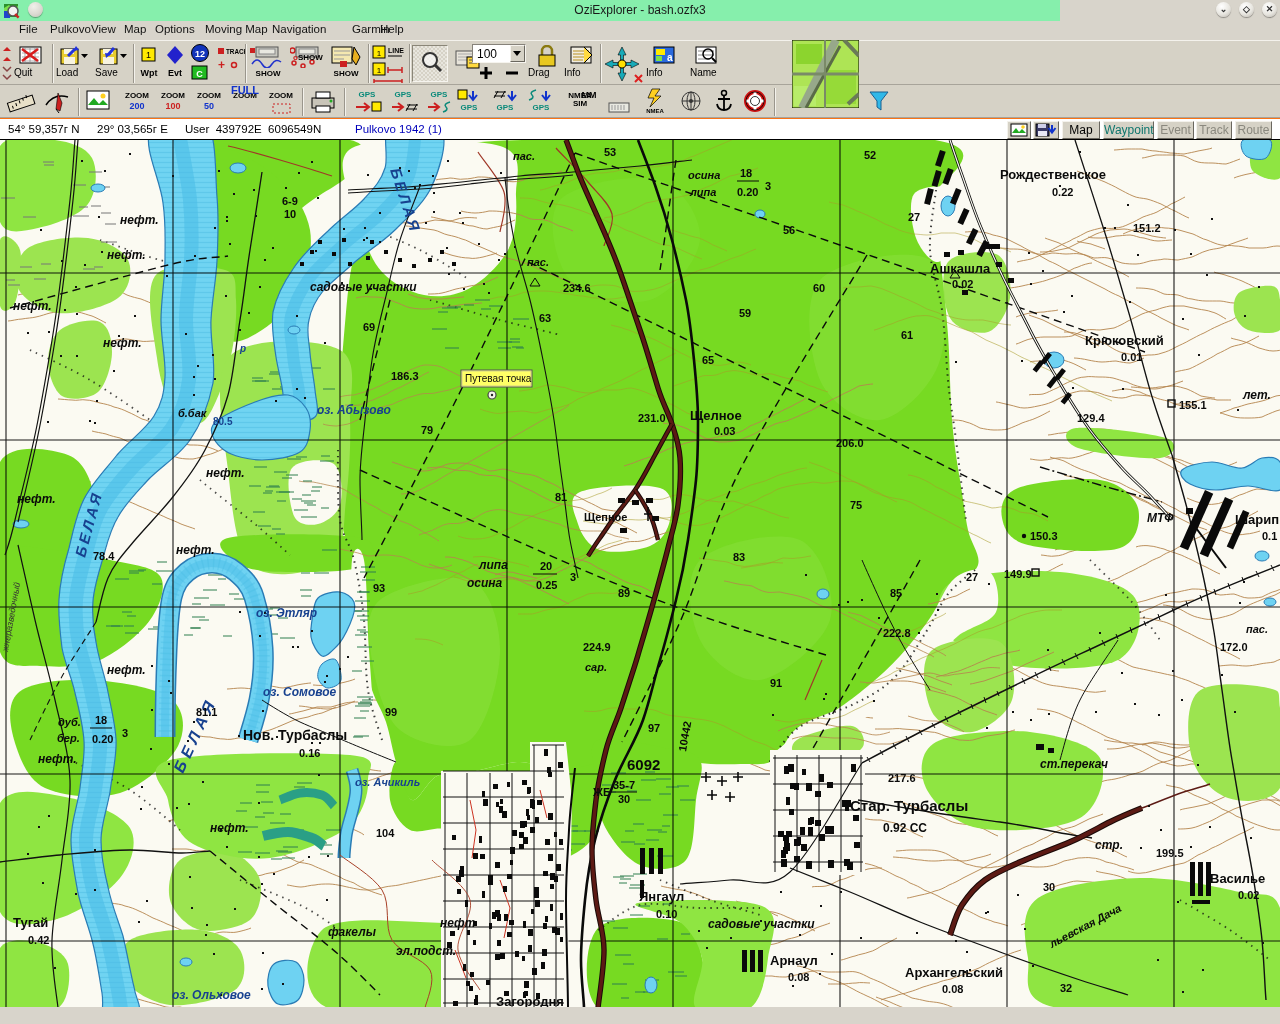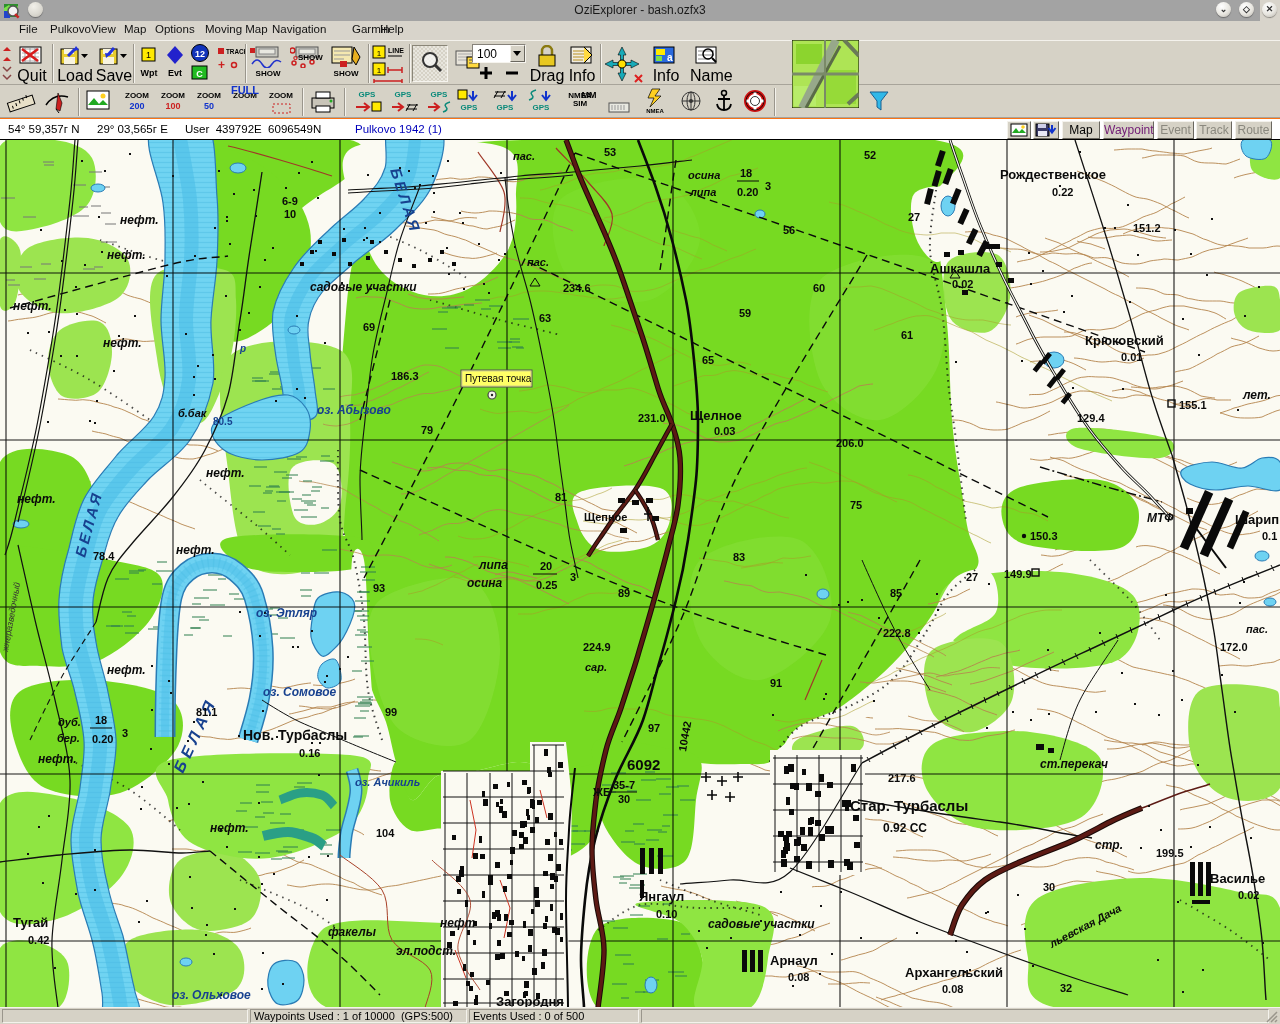--- a/index.html
+++ b/index.html
@@ -1,34 +1,34 @@
 <!DOCTYPE html>
 <html><head><meta charset="utf-8"><style>
 * { margin:0; padding:0; box-sizing:border-box; }
 html,body { width:1280px; height:1024px; overflow:hidden; }
 body { font-family:"Liberation Sans", sans-serif; background:#d6d2c6; }
 #root { position:absolute; top:0; left:0; width:1280px; height:1024px; background:#d8d4cb; }
 .abs { position:absolute; }
 
-#titlebar { top:0; left:0; width:1260px; height:21px; background:#a3a3a3; }
+#titlebar { top:0; left:0; width:1060px; height:21px; background:#86efac; }
 #title-text { top:3px; left:0; width:1280px; text-align:center; font-size:12px; color:#1a1a1a; }
 .circbtn { width:15px; height:15px; border-radius:50%; top:2px;
   background:radial-gradient(circle at 38% 30%, #ffffff, #e8e6e0 55%, #b8b4ac);
   box-shadow:0 1px 1px rgba(0,0,0,0.35); }
 .circbtn span { position:absolute; left:0; top:0px; width:15px; height:15px; text-align:center;
   font-size:9px; line-height:15px; color:#333; font-weight:bold;}
 
 #menubar { top:21px; left:0; width:1280px; height:19px; background:#d8d4cb; }
 .menuitem { position:absolute; top:2px; font-size:11.5px; color:#111; }
 
 #toolbar1 { top:40px; left:0; width:1280px; height:45px; background:#d6d2c6;
   border-top:1px solid #f4f2ec; border-bottom:1px solid #a8a49a; }
 #toolbar2 { top:85px; left:0; width:1280px; height:33px; background:#d6d2c6; border-bottom:1px solid #a8a49a;}
 .sep { position:absolute; width:2px; border-left:1px solid #9a968c; border-right:1px solid #f4f2ec; }
-.blab { position:absolute; font-size:16px; color:#000; text-align:center; }
+.blab { position:absolute; font-size:10px; color:#000; text-align:left; }
 .slab { position:absolute; font-size:8px; font-weight:bold; color:#000; text-align:center; line-height:8px;}
 
 #coordbar { top:118px; left:0; width:1280px; height:22px; background:#ffffff;
   border-top:1px solid #f97316; border-bottom:1px solid #000; font-size:11.5px; color:#000; }
 .coordtxt { position:absolute; top:4px; }
 .tabbtn { position:absolute; top:2px; height:18px; background:#d6d2c6; border:1px solid #888;
   border-top-color:#f4f2ec; border-left-color:#f4f2ec; border-right-color:#6a675f; border-bottom-color:#6a675f;
   font-size:12px; text-align:center; padding-top:1px; }
 
 #statusbar { top:1007px; left:0; width:1280px; height:17px; background:#d6d2c6; border-top:1px solid #f4f2ec;}
@@ -333,21 +333,21 @@
         <circle cx="13" cy="4" r="1.8" fill="#ffd020"></circle>
       </svg>
       <div class="abs" style="left:1033px;top:2px;width:26px;height:18px;background:#d6d2c6;border:1px solid;border-color:#f4f2ec #6a675f #6a675f #f4f2ec"></div>
       <svg class="abs" style="left:1035px;top:4px" width="22" height="14">
         <rect x="1" y="1" width="13" height="12" fill="#3a3a66" stroke="#000"></rect>
         <rect x="3" y="1" width="8" height="4" fill="#cfcfe8"></rect>
         <rect x="3" y="8" width="9" height="5" fill="#e8e8f4"></rect>
         <path d="M17 2 l0 6 m-3.5 -3 l3.5 4.5 3.5 -4.5" stroke="#1133cc" stroke-width="2" fill="none"></path>
       </svg>
       <div class="tabbtn" style="left:1062px;width:38px;color:#000">Map</div>
-      <div class="tabbtn" style="left:1103px;width:51px;color:#701a75">Waypoint</div>
+      <div class="tabbtn" style="left:1103px;width:51px;color:#0f766e">Waypoint</div>
       <div class="tabbtn" style="left:1157px;width:37px;color:#8a887e">Event</div>
       <div class="tabbtn" style="left:1196px;width:36px;color:#8a887e">Track</div>
       <div class="tabbtn" style="left:1235px;width:37px;color:#8a887e">Route</div>
     </div>
     <div id="maparea" class="abs">
       <svg class="abs" style="left:0;top:0" width="1280" height="867" viewBox="0 140 1280 867">
         <rect x="0" y="140" width="1280" height="867" fill="#fbfaf2"></rect>
         <g>
           <path d="M1142,158 C1144,158 1151,156 1156,155 C1160,155 1165,155 1170,155 C1174,155 1179,155 1184,156 C1188,157 1193,161 1198,162 C1202,163 1207,163 1212,163 C1216,163 1221,164 1226,164 C1230,163 1237,160 1240,159" fill="none" stroke="#b5854e" stroke-width="1.0" opacity="0.9"></path>
           <path d="M1016,317 C1018,316 1025,314 1030,313 C1034,313 1039,312 1044,312 C1048,311 1055,311 1058,310" fill="none" stroke="#b5854e" stroke-width="1.0" opacity="0.9"></path>
@@ -1628,21 +1628,12 @@
           <circle cx="1024" cy="536" r="2.2" fill="#0a0a0a"></circle>
           <path d="M950 278 l5 -8 5 8 z M530 286 l5 -8 5 8 z" fill="none" stroke="#0a0a0a"></path>
         </g>
         <rect x="461" y="370" width="71" height="17" fill="#ffff66" stroke="#555"></rect>
         <rect x="462" y="371" width="69" height="15" fill="none" stroke="#aaa" stroke-width="0.5"></rect>
         <text x="465" y="382" font-size="10" font-family="Liberation Sans" fill="#0a0a0a">Путевая точка</text>
         <circle cx="492" cy="395" r="4" fill="#f4f4e8" stroke="#444" stroke-width="1.2"></circle>
         <circle cx="492" cy="395" r="1.2" fill="#222"></circle>
       </svg>
     </div>
-    <div id="statusbar" class="abs">
-      <div class="spanel" style="left:2px;width:246px"></div>
-      <div class="spanel" style="left:250px;width:217px">Waypoints Used : 1 of 10000&nbsp;&nbsp;(GPS:500)</div>
-      <div class="spanel" style="left:469px;width:170px">Events Used : 0 of 500</div>
-      <div class="spanel" style="left:641px;width:628px"></div>
-      <svg class="abs" style="left:1266px;top:3px" width="12" height="12">
-        <path d="M11 1 L1 11 M11 5 L5 11 M11 9 L9 11" stroke="#9a968c" stroke-width="1.5"></path>
-      </svg>
-    </div>
   </div>
 </body></html>

